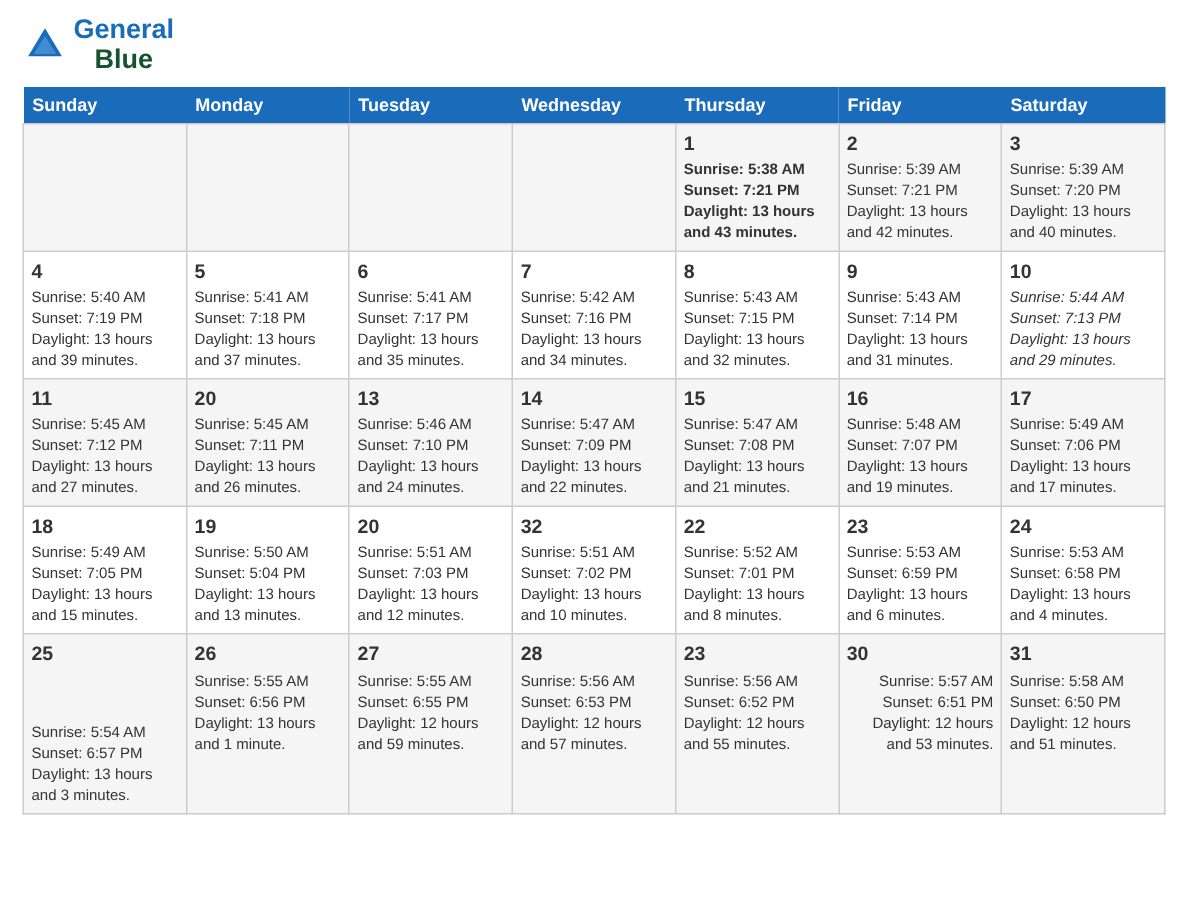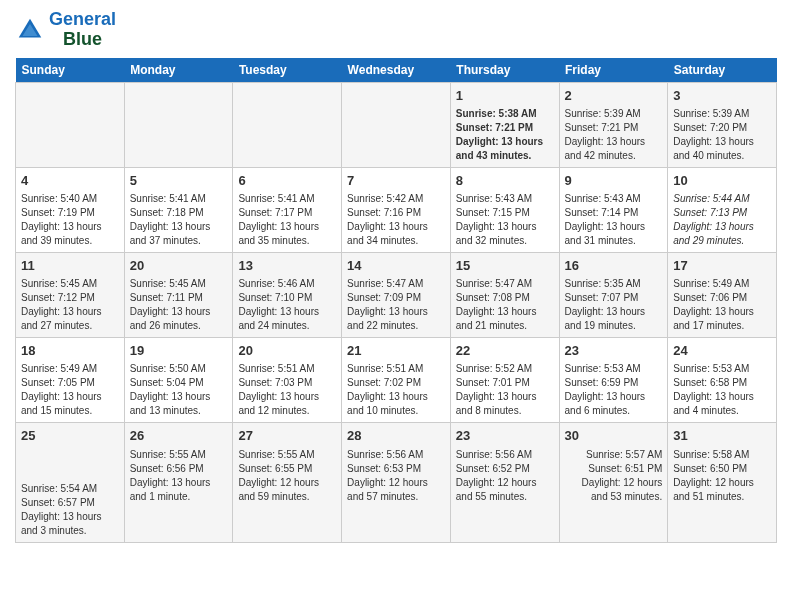--- a/index.html
+++ b/index.html
@@ -233,21 +233,21 @@
         </td>
         <td>
           <span class="day-num">15</span>
           <div class="day-info" style="white-space: pre-line;">Sunrise: 5:47 AM
 Sunset: 7:08 PM
 Daylight: 13 hours
 and 21 minutes.</div>
         </td>
         <td>
           <span class="day-num">16</span>
-          <div class="day-info" style="white-space: pre-line;">Sunrise: 5:35 AM
+          <div class="day-info" style="white-space: pre-line;">Sunrise: 5:48 AM
 Sunset: 7:07 PM
 Daylight: 13 hours
 and 19 minutes.</div>
         </td>
         <td>
           <span class="day-num">17</span>
           <div class="day-info" style="white-space: pre-line;">Sunrise: 5:49 AM
 Sunset: 7:06 PM
 Daylight: 13 hours
 and 17 minutes.</div>
@@ -269,21 +269,21 @@
 and 13 minutes.</div>
         </td>
         <td>
           <span class="day-num">20</span>
           <div class="day-info" style="white-space: pre-line;">Sunrise: 5:51 AM
 Sunset: 7:03 PM
 Daylight: 13 hours
 and 12 minutes.</div>
         </td>
         <td>
-          <span class="day-num">21</span>
+          <span class="day-num">32</span>
           <div class="day-info" style="white-space: pre-line;">Sunrise: 5:51 AM
 Sunset: 7:02 PM
 Daylight: 13 hours
 and 10 minutes.</div>
         </td>
         <td>
           <span class="day-num">22</span>
           <div class="day-info" style="white-space: pre-line;">Sunrise: 5:52 AM
 Sunset: 7:01 PM
 Daylight: 13 hours

